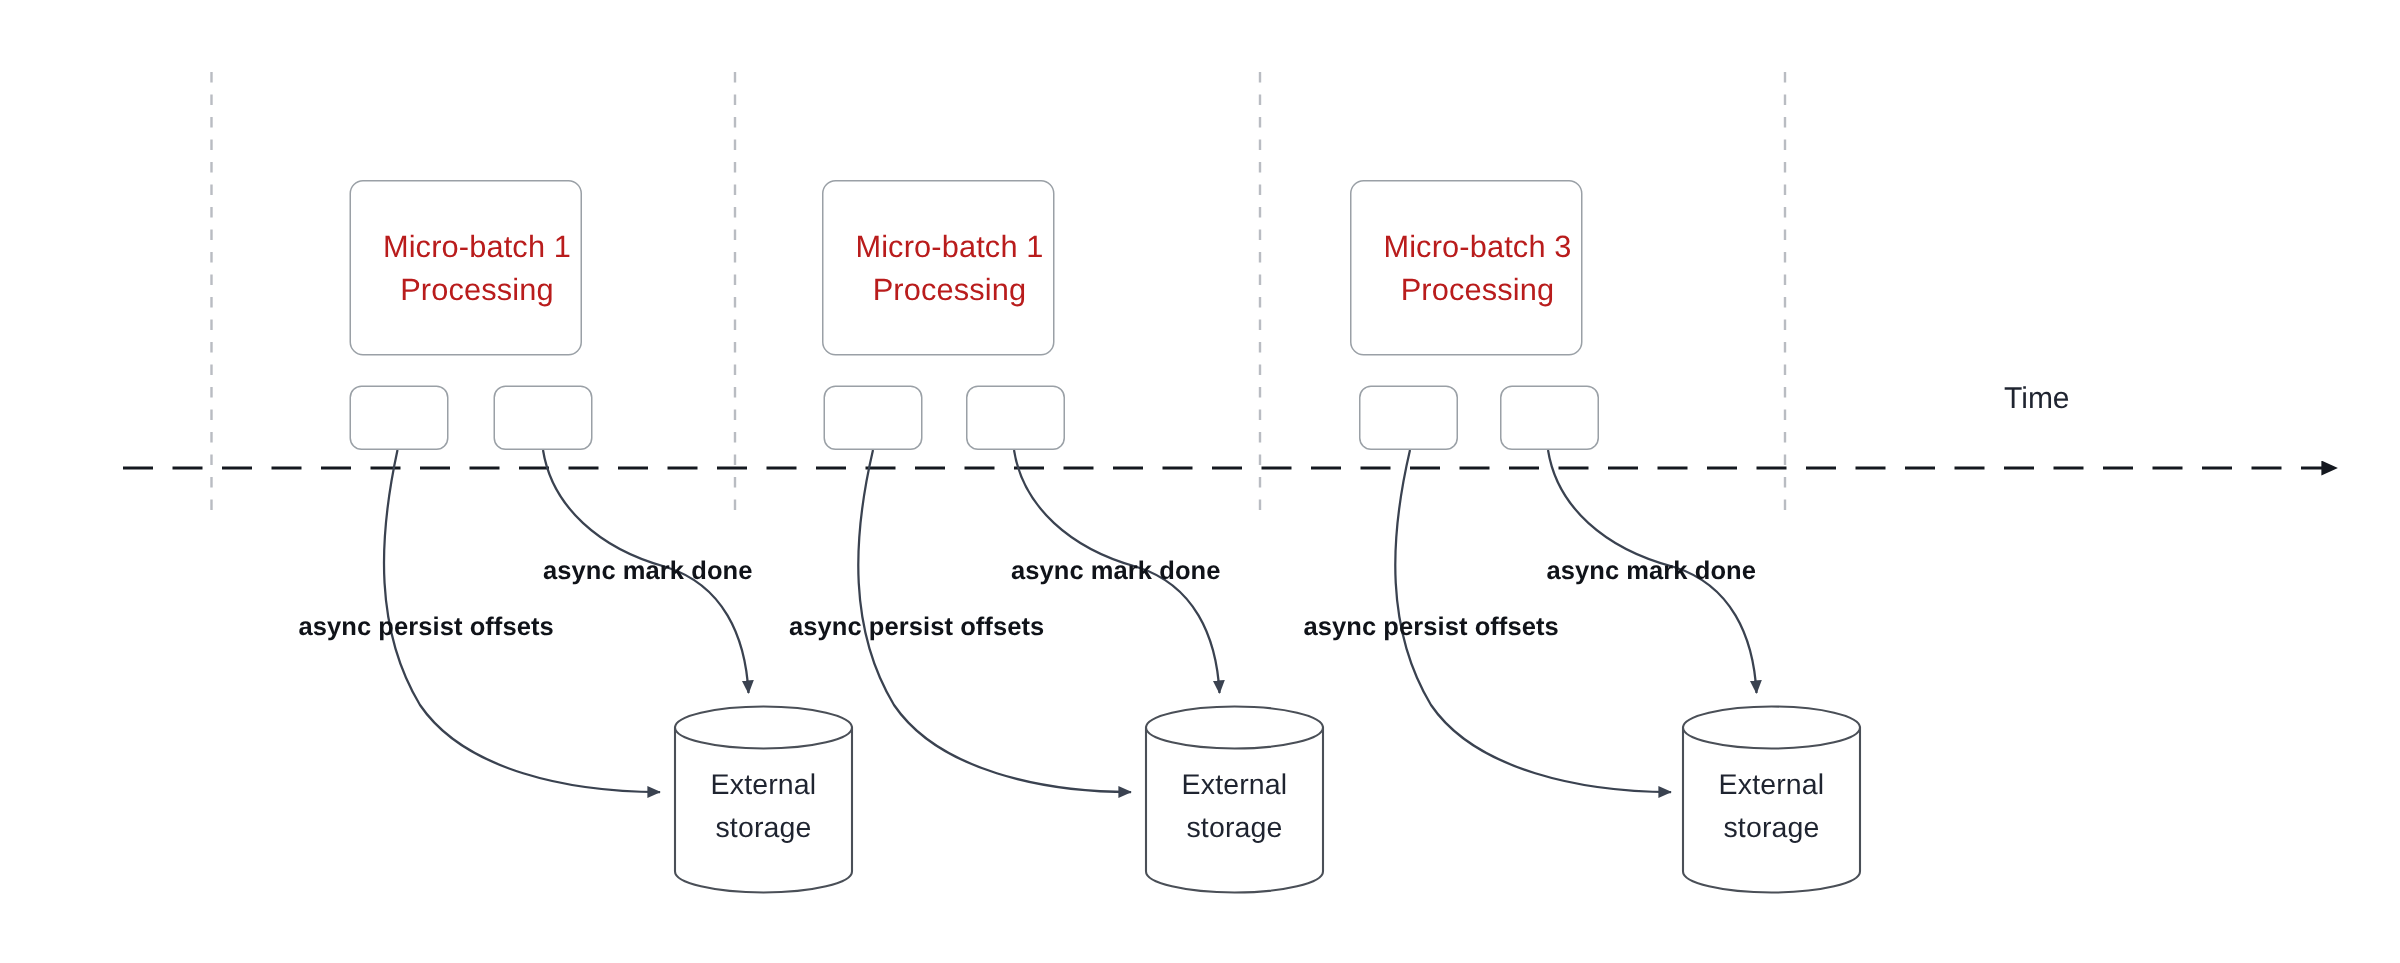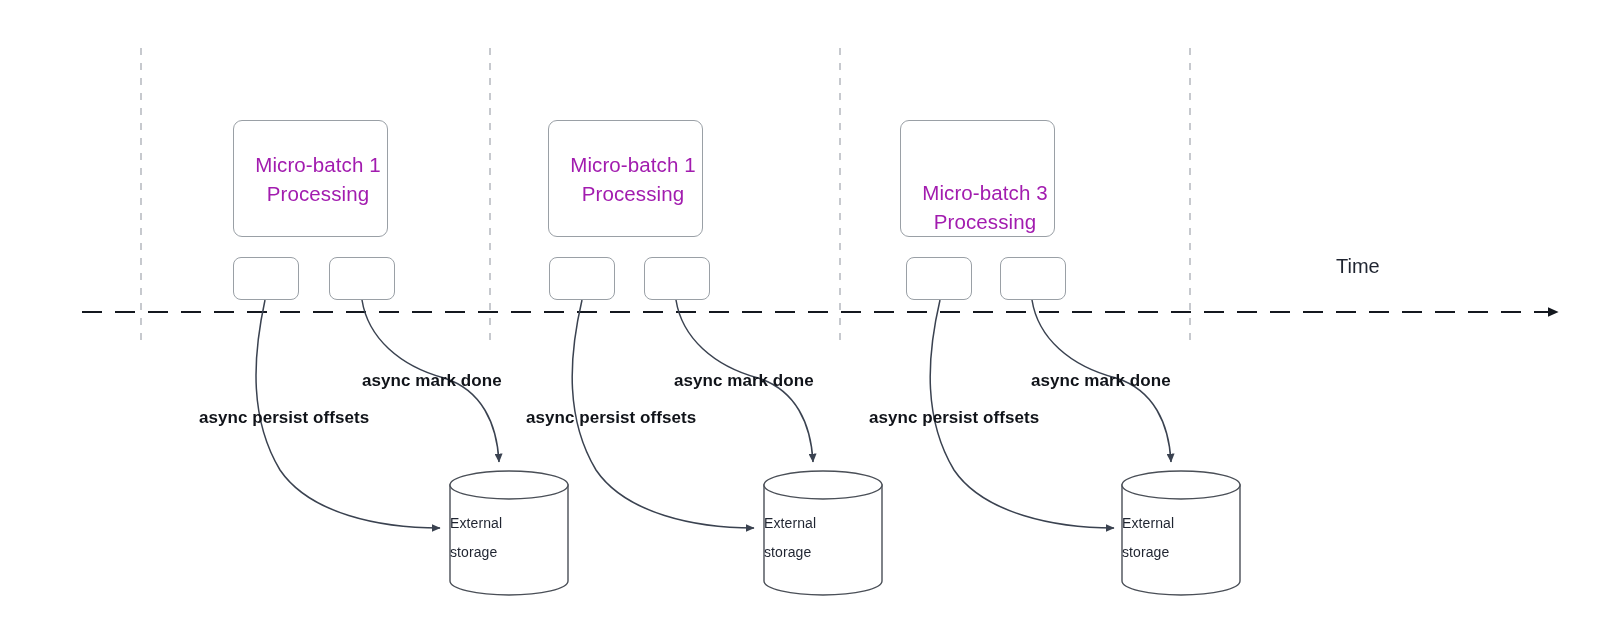--- a/index.html
+++ b/index.html
@@ -36,21 +36,21 @@
     border: 1.4px solid #9aa0a6;
     border-radius: 9px;
     background: #ffffff;
     display: flex;
     align-items: center;
     justify-content: center;
   }
   .proc-label {
     font-size: 20.5px;
     line-height: 29px;
-    color: #a21caf;
+    color: #b91c1c;
     text-align: center;
     white-space: pre-line;
     letter-spacing: 0.1px;
     margin-left: 15px;
   }
 
   
   .task-box {
     position: absolute;
     box-sizing: border-box;
@@ -60,22 +60,22 @@
   }
 
   
   .cylinder {
     position: absolute;
   }
   .cyl-text {
     position: absolute;
     left: 0;
     width: 100%;
-    text-align: left;
-    font-size: 14px;
+    text-align: center;
+    font-size: 19px;
     line-height: 29px;
     color: #1f2430;
     white-space: pre-line;
     letter-spacing: 0.1px;
   }
 
   
   .edge-label {
     position: absolute;
     font-size: 17px;
@@ -171,21 +171,21 @@
   <div class="task-box" style="left:644px; top:257px; width:66px; height:43px;"></div>
 
   <div class="edge-label" style="left:526px; top:408px;">async persist offsets</div>
   <div class="edge-label" style="left:674px; top:371px;">async mark done</div>
 
   <div class="cylinder" style="left:764px; top:471px; width:118px; height:124px;">
     <div class="cyl-text" style="top:38px;">External
 storage</div>
   </div>
 
-  <div class="proc-box" style="left:900px; top:120px; width:155px; height:117px;align-items:flex-end;">
+  <div class="proc-box" style="left:900px; top:120px; width:155px; height:117px;">
     <div class="proc-label">Micro-batch 3
 Processing</div>
   </div>
   <div class="task-box" style="left:906px; top:257px; width:66px; height:43px;"></div>
   <div class="task-box" style="left:1000px; top:257px; width:66px; height:43px;"></div>
 
   <div class="edge-label" style="left:869px; top:408px;">async persist offsets</div>
   <div class="edge-label" style="left:1031px; top:371px;">async mark done</div>
 
   <div class="cylinder" style="left:1122px; top:471px; width:118px; height:124px;">

